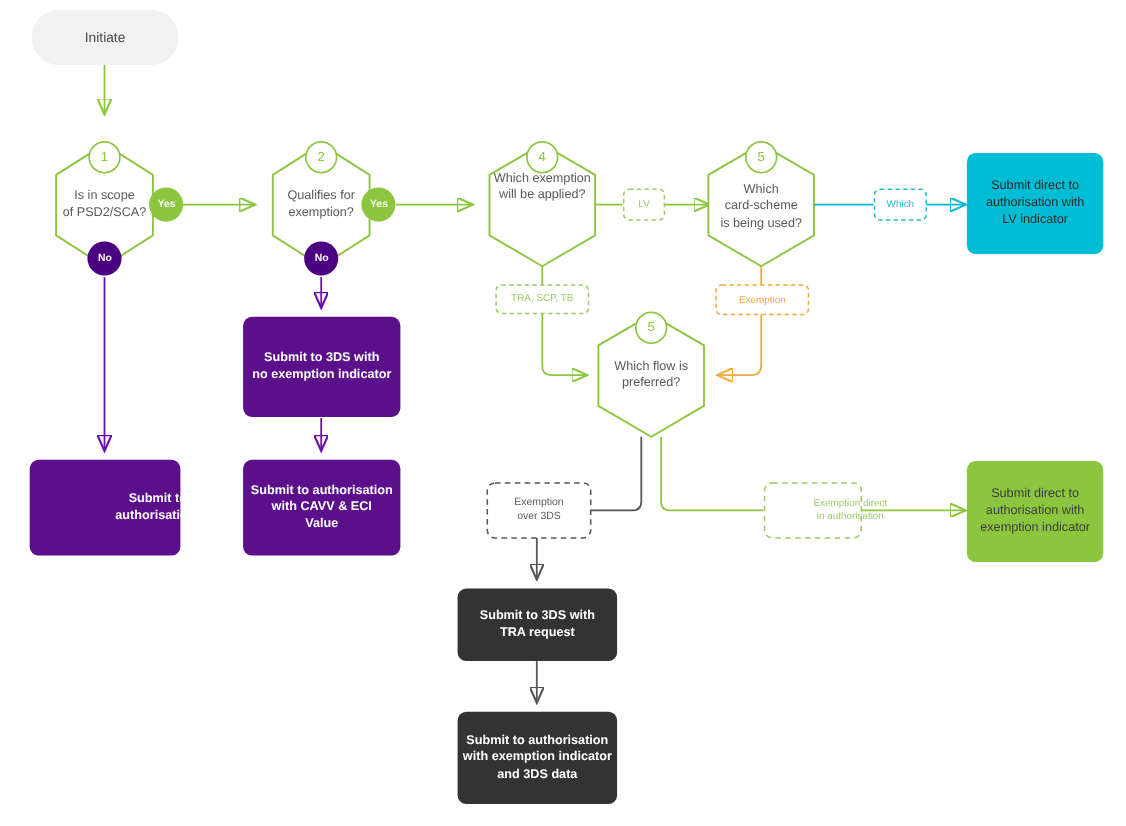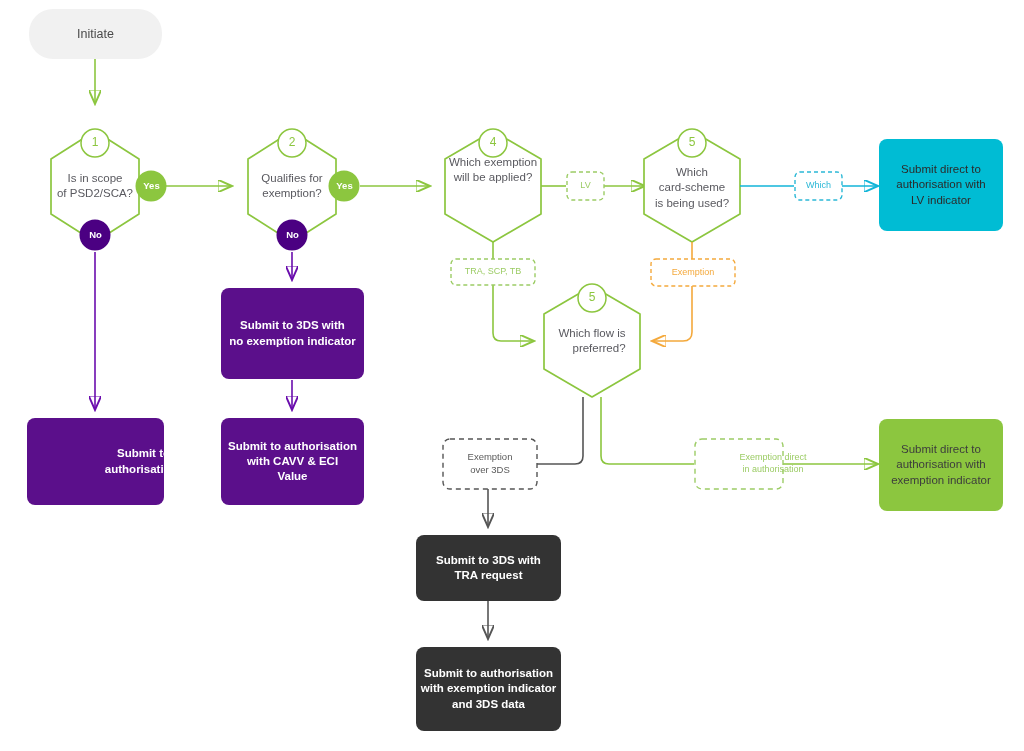--- a/index.html
+++ b/index.html
@@ -166,21 +166,21 @@
   <div class="nodeText hexNum" style="left:479px; top:131px; width:28px; height:24px;">4</div>
   <div class="nodeText hexText" style="left:441px; top:150px; width:104px; height:40px;">Which exemption
 will be applied?</div>
 
   <div class="nodeText hexNum" style="left:678px; top:131px; width:28px; height:24px;">5</div>
   <div class="nodeText hexText" style="left:640px; top:162px; width:104px; height:52px;">Which
 card-scheme
 is being used?</div>
 
   <div class="nodeText hexNum" style="left:578px; top:286px; width:28px; height:24px;">5</div>
-  <div class="nodeText hexText" style="left:544px; top:321px; width:96px; height:40px;text-align:right;">Which flow is
+  <div class="nodeText hexText" style="left:544px; top:321px; width:96px; height:40px;">Which flow is
 preferred?</div>
 
   <div class="nodeText tagText tagGreen" style="left:567px; top:172px; width:37px; height:28px;text-align:right;">LV</div>
   <div class="nodeText tagText tagCyan" style="left:795px; top:172px; width:47px; height:28px;">Which</div>
   <div class="nodeText tagText tagGreen" style="left:451px; top:259px; width:84px; height:26px;">TRA, SCP, TB</div>
   <div class="nodeText tagText tagOrange" style="left:651px; top:259px; width:84px; height:27px;">Exemption</div>
   <div class="nodeText tagText tagGray" style="left:443px; top:439px; width:94px; height:50px;">Exemption
 over 3DS</div>
   <div class="nodeText tagText tagGreen" style="left:729px; top:439px; width:88px; height:50px;">Exemption direct
 in authorisation</div>

